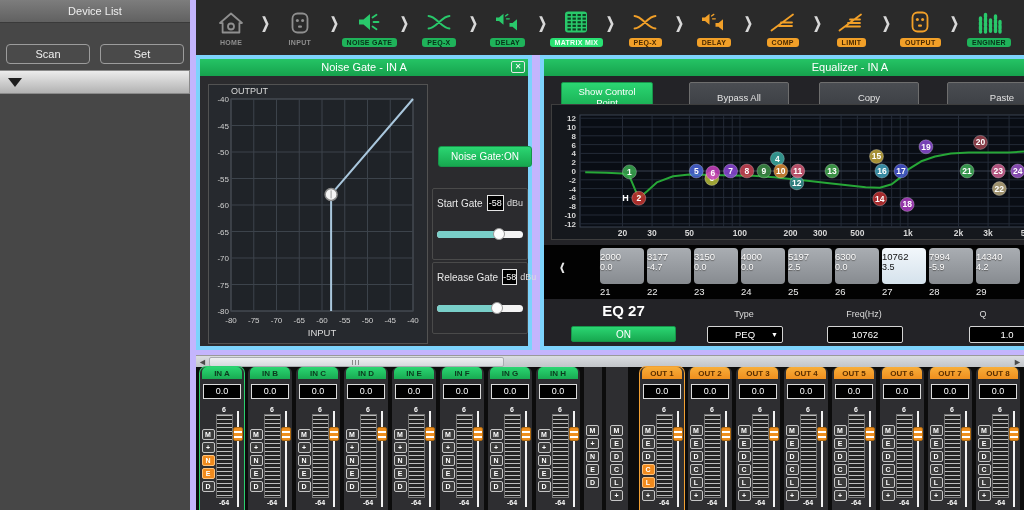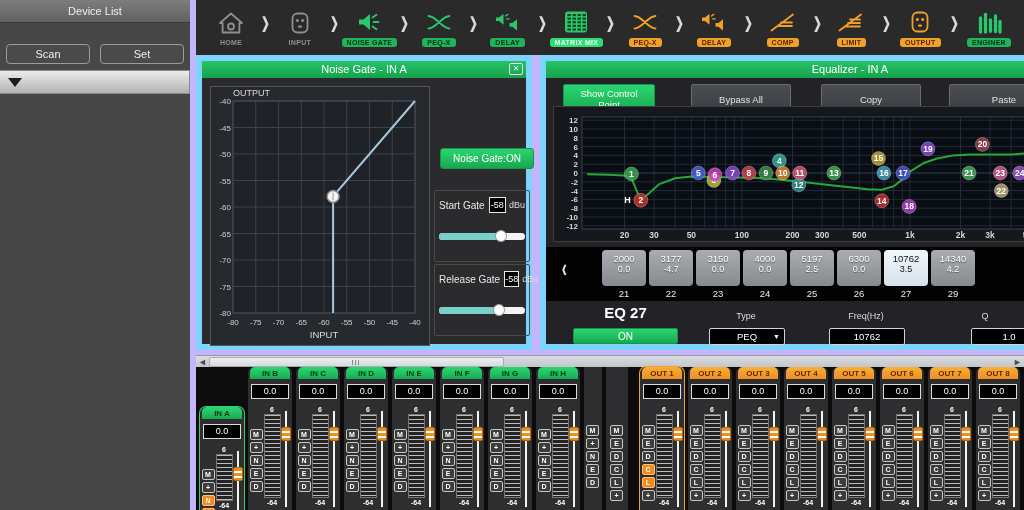--- a/index.html
+++ b/index.html
@@ -26,21 +26,21 @@
   .tb-icon .fd{fill:#0f3d22;stroke:none;}
   .tb-icon .dash{stroke-dasharray:2.6 1.7;stroke-width:3.4;}
   .c-gray{color:#8f8f8f;} .c-green{color:#29c96b;} .c-orange{color:#f2a028;}
   .tb-label{margin-top:2px;font-size:7px;font-weight:bold;letter-spacing:.3px;white-space:nowrap;}
   .lbl-plain{color:#8f8f8f;}
   .lbl-green{background:#1fb35a;color:#073019;border-radius:3px;padding:1px 5px;}
   .lbl-green-sel{background:#29e173;color:#f2fff7;border-radius:3px;padding:1px 5px;}
   .lbl-orange{background:#f2a028;color:#4a2a00;border-radius:3px;padding:1px 5px;}
   .tb-chevron{color:#d8d8d8;font-size:15px;margin:0 1px 10px 1px;font-weight:bold;transform:scaleX(.7);}
   
-  .window{position:absolute;background:#2b2b2e;border:6px solid #7dd3fc;box-sizing:border-box;}
+  .window{position:absolute;background:#2b2b2e;border:4px solid #7dd3fc;box-sizing:border-box;}
   #ng-window{left:196px;top:55px;width:336px;height:295px;}
   #eq-window{left:540px;top:55px;width:620px;height:295px;background:#232327;}
   .win-title{height:17px;background:linear-gradient(#25c465,#16a24d);color:#fff;font-size:11px;
              text-align:center;line-height:17px;position:relative;}
   .win-close{position:absolute;right:3px;top:2px;width:14px;height:12px;border:1px solid #e8e8e8;
              background:transparent;color:#fff;font-size:8px;line-height:10px;text-align:center;border-radius:2px;padding:0;}
   
   #ng-graph{position:absolute;left:8px;top:25px;width:218px;height:258px;background:#26292e;border:1px solid #525252;}
   #ng-controls{position:absolute;left:234px;top:25px;width:94px;height:258px;}
   #ng-power{position:absolute;left:4px;top:62px;width:94px;height:21px;background:linear-gradient(#2bd672,#17a84f);
@@ -57,21 +57,21 @@
           border:1px solid #9a9a9a;margin-left:-6px;box-sizing:border-box;}
   
   .eq-btn{position:absolute;top:23px;height:30px;border-radius:2px;font-size:9.5px;font-family:inherit;
           border:1px solid #6e6e6e;background:linear-gradient(#4a4d52,#3a3d42);color:#e2e2e2;}
   #eq-btn-show{left:17px;width:92px;background:linear-gradient(#2bd672,#17a84f);border-color:#17954a;color:#fff;}
   #eq-btn-bypass{left:145px;width:100px;} #eq-btn-copy{left:275px;width:100px;text-align:center;} #eq-btn-paste{left:403px;width:110px;}
   #eq-graph{position:absolute;left:7px;top:45px;width:606px;height:134px;background:#15181d;border:1px solid #3e3e3e;}
   #eq-bands{position:absolute;left:0;top:186px;width:620px;height:54px;background:#020202;}
   .band-arrow{position:absolute;left:14px;top:6px;color:#e8e8e8;font-size:26px;font-weight:bold;transform:scaleX(.6);}
   #band-cells{position:absolute;left:56px;top:3px;display:flex;gap:3px;}
-  .band{width:44px;text-align:center;}
+  .band{width:44px;text-align:left;}
   .band .cell{height:36px;border-radius:4px;background:linear-gradient(#a9adb2,#878b90);color:#fdfdfd;
         padding-top:3px;box-sizing:border-box;text-shadow:0 1px 1px #555;}
   .band.sel .cell{background:linear-gradient(#f2f7fb,#d5e2ec);color:#111;text-shadow:none;}
   .band .bf{font-size:9.5px;} .band .bg2{font-size:9px;}
   .band .bn{font-size:9.5px;color:#ececec;margin-top:2px;}
   #eq-sel{position:absolute;left:0;top:243px;width:620px;height:52px;}
   #eq-name{position:absolute;left:27px;top:0;width:105px;text-align:center;color:#fff;font-size:15px;font-weight:bold;}
   #eq-on{position:absolute;left:27px;top:24px;width:105px;height:16px;background:linear-gradient(#2bd672,#17a84f);
          border:1px solid #17954a;border-radius:2px;color:#fff;font-size:10px;font-family:inherit;}
   .fglabel{position:absolute;top:7px;width:74px;text-align:center;color:#ddd;font-size:9px;}
@@ -86,21 +86,21 @@
               border-top:1px solid #9a9a9a;box-sizing:border-box;}
   .sc-arrow{position:absolute;top:0;color:#4a4a4a;font-size:9px;line-height:12px;}
   .sc-left{left:2px;} .sc-right{right:2px;}
   #sc-thumb{position:absolute;left:13px;top:1px;width:295px;height:10px;background:linear-gradient(#eef0f2,#d6d9dd);
             border:1px solid #a8abb0;border-radius:2px;box-sizing:border-box;}
   #sc-grip{position:absolute;left:50%;top:2px;width:9px;height:5px;margin-left:-5px;
            background:repeating-linear-gradient(90deg,#8a8a8a 0 1px,transparent 1px 3px);}
   #mixer{position:absolute;left:196px;top:367px;width:828px;height:143px;background:#0c0c0c;
          display:flex;align-items:stretch;padding-left:4px;box-sizing:border-box;}
   .strip{position:relative;width:44px;margin-right:4px;background:#2e2e31;border-radius:6px 6px 0 0;flex:none;}
-  .strip.sel-green{box-shadow:0 0 0 1px #2bd06e;margin-top:40px;}
+  .strip.sel-green{box-shadow:0 0 0 1px #2bd06e;}
   .strip.sel-orange{box-shadow:0 0 0 1px #f2a033;}
   .st-head{width:40px;height:12px;margin:0 auto;border-radius:5px 5px 0 0;font-size:8px;font-weight:bold;
            text-align:center;line-height:13px;}
   .head-in{background:linear-gradient(#2bd672,#19ab52);color:#0b3a1e;}
   .head-out{background:linear-gradient(#f8ae3a,#ef8f1e);color:#5a2e00;}
   .st-val{width:36px;height:13px;margin:5px auto 0 auto;background:#000;border:1px solid #dcdcdc;
           color:#fff;font-size:9px;line-height:13px;text-align:center;}
   .st-fader{position:absolute;left:0;top:36px;right:0;bottom:0;display:flex;justify-content:center;}
   .bcol{display:flex;flex-direction:column;gap:2px;margin:26px 1px 0 0;}
   .bcol.out{margin-top:22px;}
@@ -575,20 +575,27 @@
           </div>
           <div class="band sel">
             <div class="cell">
               <div class="bf">10762</div>
               <div class="bg2">3.5</div>
             </div>
             <div class="bn">27</div>
           </div>
           <div class="band">
             <div class="cell">
+              <div class="bf">7994</div>
+              <div class="bg2">-5.9</div>
+            </div>
+            <div class="bn">28</div>
+          </div>
+          <div class="band">
+            <div class="cell">
               <div class="bf">14340</div>
               <div class="bg2">4.2</div>
             </div>
             <div class="bn">29</div>
           </div>
         </div>
     </div>
     <div id="eq-sel">
       <div id="eq-name">EQ 27</div>
       <button id="eq-on">ON</button>

